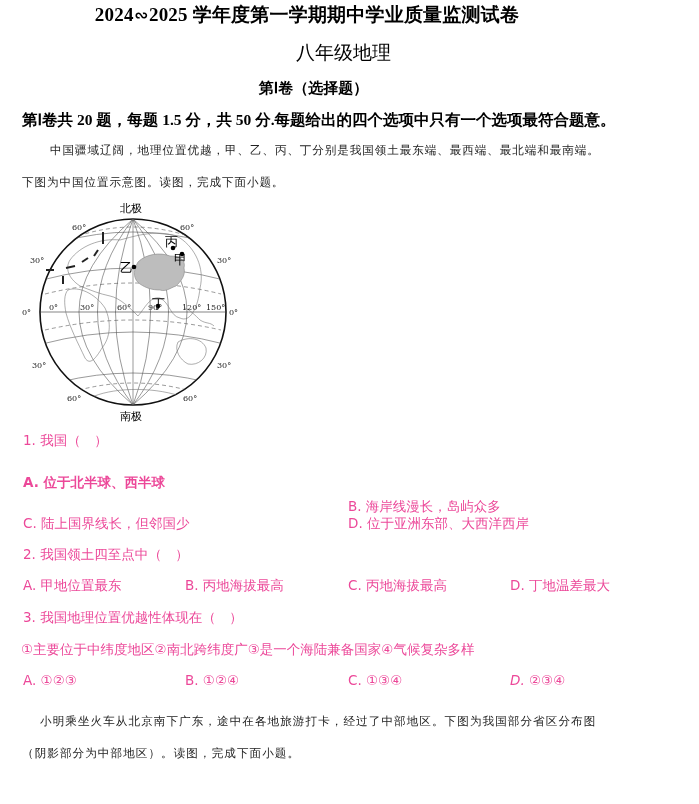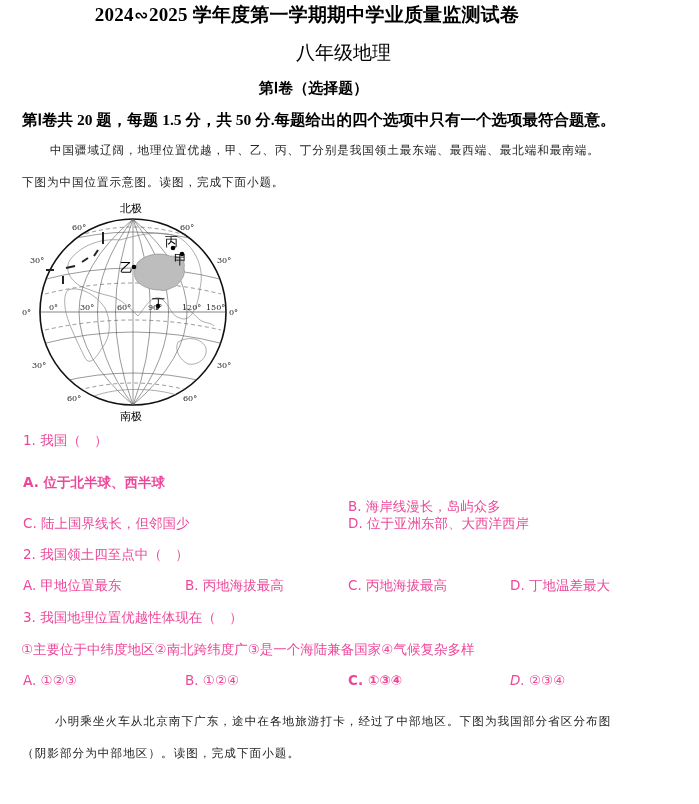--- a/index.html
+++ b/index.html
@@ -153,23 +153,23 @@
 </div>
 <div class="abs q" style="left:21px;top:641px;">①主要位于中纬度地区②南北跨纬度广③是一个海陆兼备国家④气候复杂多样</div>
 <div class="abs q" style="left:23px;top:672px;">
   <span>A.</span>
   <span>①②③</span>
 </div>
 <div class="abs q" style="left:185px;top:672px;text-align:center;">
   <span>B.</span>
   <span>①②④</span>
 </div>
-<div class="abs q" style="left:348px;top:672px;font-weight:bold;">
+<div class="abs q" style="left:348px;top:672px;">
   <span>C.</span>
   <span>①③④</span>
 </div>
 <div class="abs q" style="left:510px;top:672px;font-style:italic;">
   <span>D.</span>
   <span>②③④</span>
 </div>
 
-<div class="abs passage" style="left:55px;top:714px;letter-spacing:1.05px;">小明乘坐火车从北京南下广东，途中在各地旅游打卡，经过了中部地区。下图为我国部分省区分布图</div>
+<div class="abs passage" style="left:40px;top:714px;letter-spacing:1.05px;">小明乘坐火车从北京南下广东，途中在各地旅游打卡，经过了中部地区。下图为我国部分省区分布图</div>
 <div class="abs passage" style="left:22px;top:746px;letter-spacing:1.05px;">（阴影部分为中部地区）。读图，完成下面小题。</div>
 
 </body></html>

